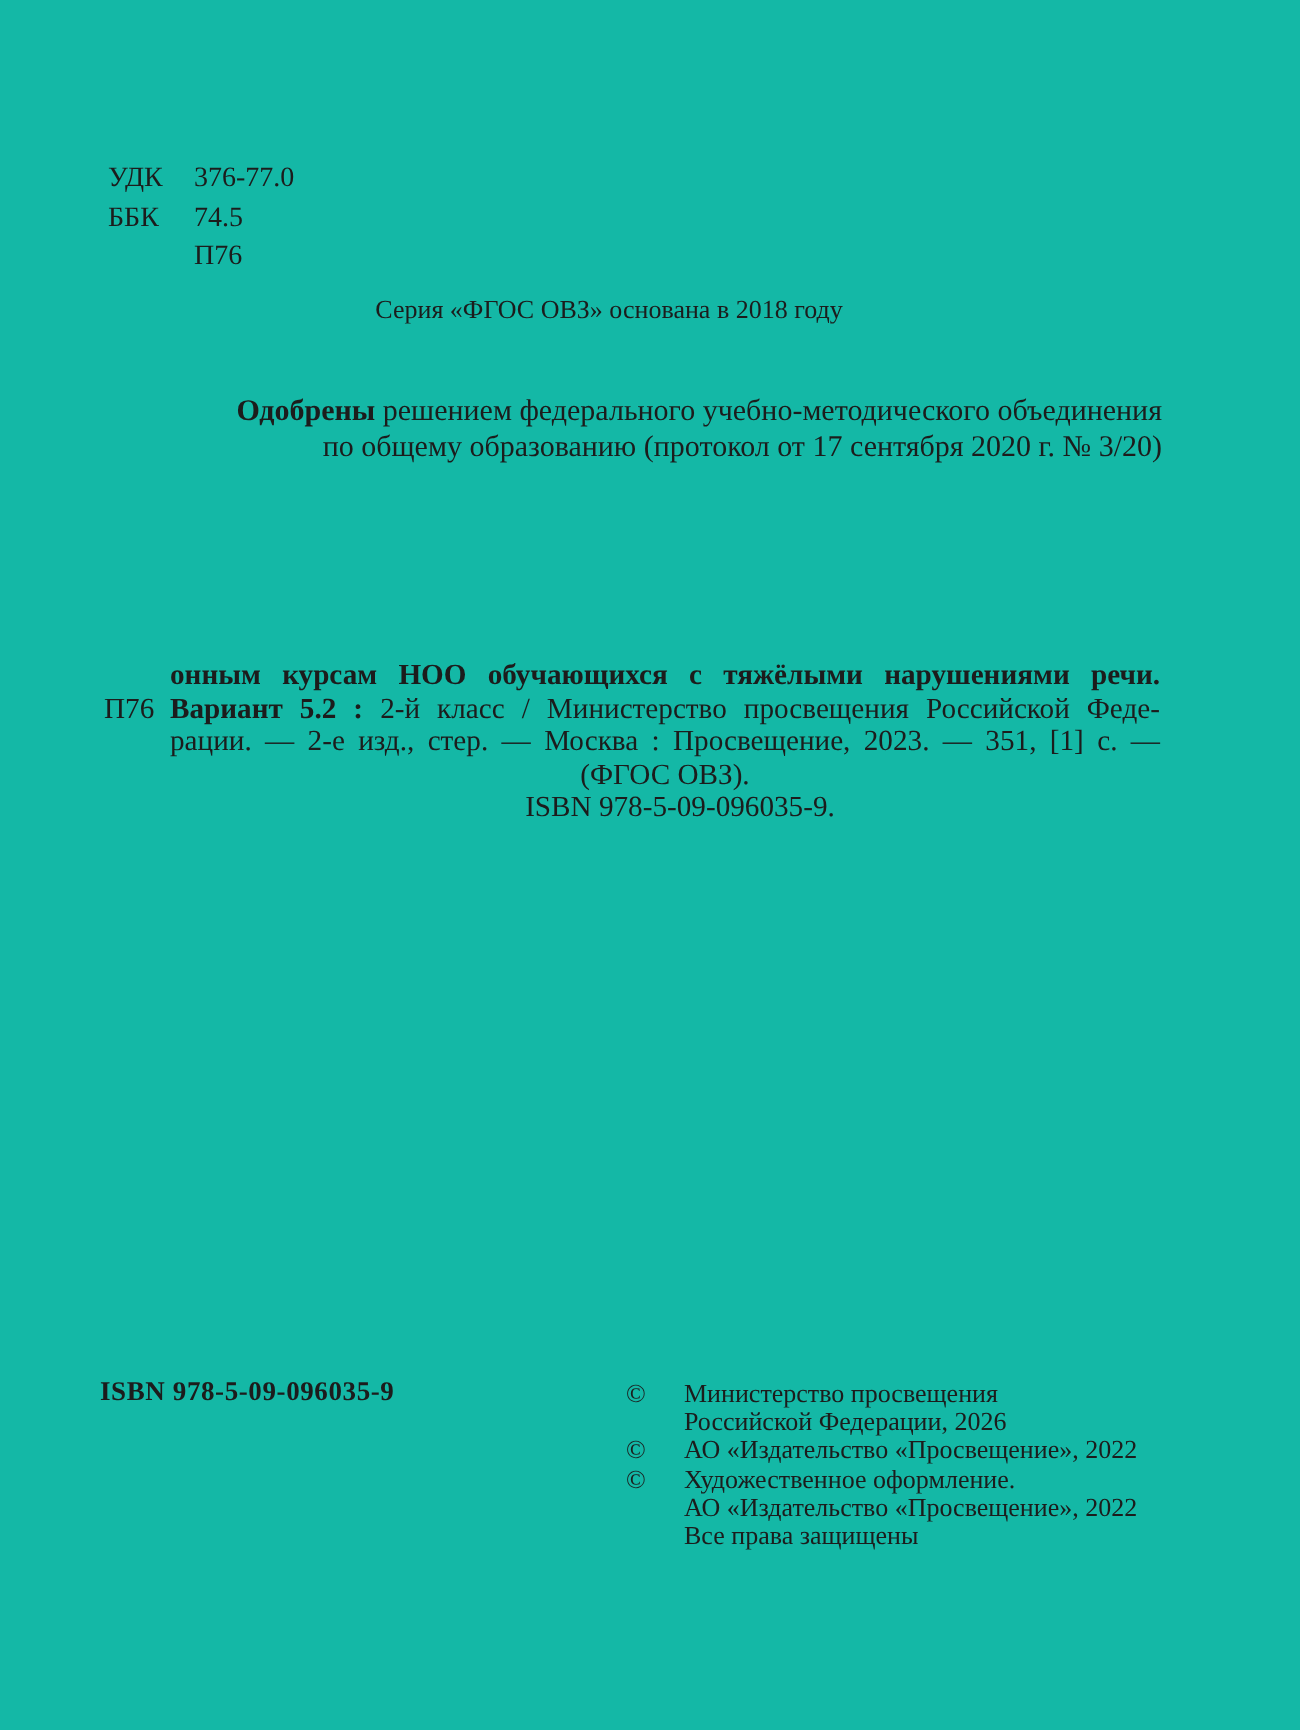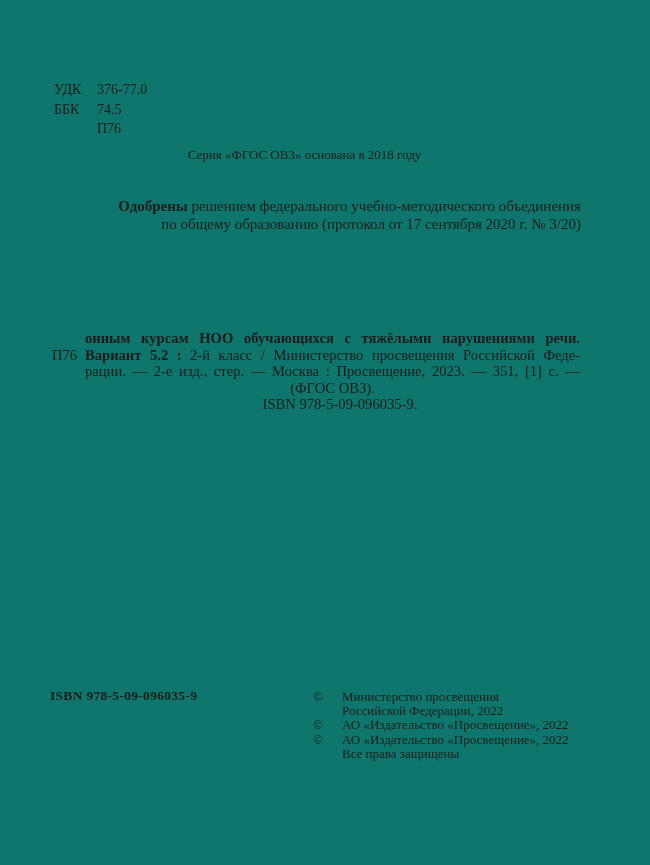--- a/index.html
+++ b/index.html
@@ -1,21 +1,21 @@
 <!DOCTYPE html>
 <html><head>
 <meta charset="utf-8">
 <style>
   * { margin: 0; padding: 0; box-sizing: border-box; }
   html, body { background: #e8e8e8; }
   .page {
     position: relative;
     width: 650px;
     height: 865px;
-    background: #0f766e;
+    background: #14b8a6;
     font-family: "Liberation Serif", "DejaVu Serif", serif;
     color: #1c1c1c;
     overflow: hidden;
     margin: 0 auto;
   }
   .abs { position: absolute; }
 
   
   .top-block { left: 54px; top: 80px; font-size: 14px; line-height: 19.5px; }
   .tb-row { display: flex; }
@@ -106,31 +106,32 @@
   </div>
 
 
   <div class="abs bottom-isbn">ISBN 978-5-09-096035-9</div>
 
   <div class="abs copyright-block">
     <div class="cr-entry">
       <span class="cr-sym">©</span>
       <div>
         <div>Министерство просвещения</div>
-        <div>Российской Федерации, 2022</div>
+        <div>Российской Федерации, 2026</div>
       </div>
     </div>
     <div class="cr-entry">
       <span class="cr-sym">©</span>
       <div>
         <div>АО «Издательство «Просвещение», 2022</div>
       </div>
     </div>
     <div class="cr-entry">
       <span class="cr-sym">©</span>
       <div>
+        <div>Художественное оформление.</div>
         <div>АО «Издательство «Просвещение», 2022</div>
         <div>Все права защищены</div>
       </div>
     </div>
   </div>
 
 </div>
 
 </body></html>

